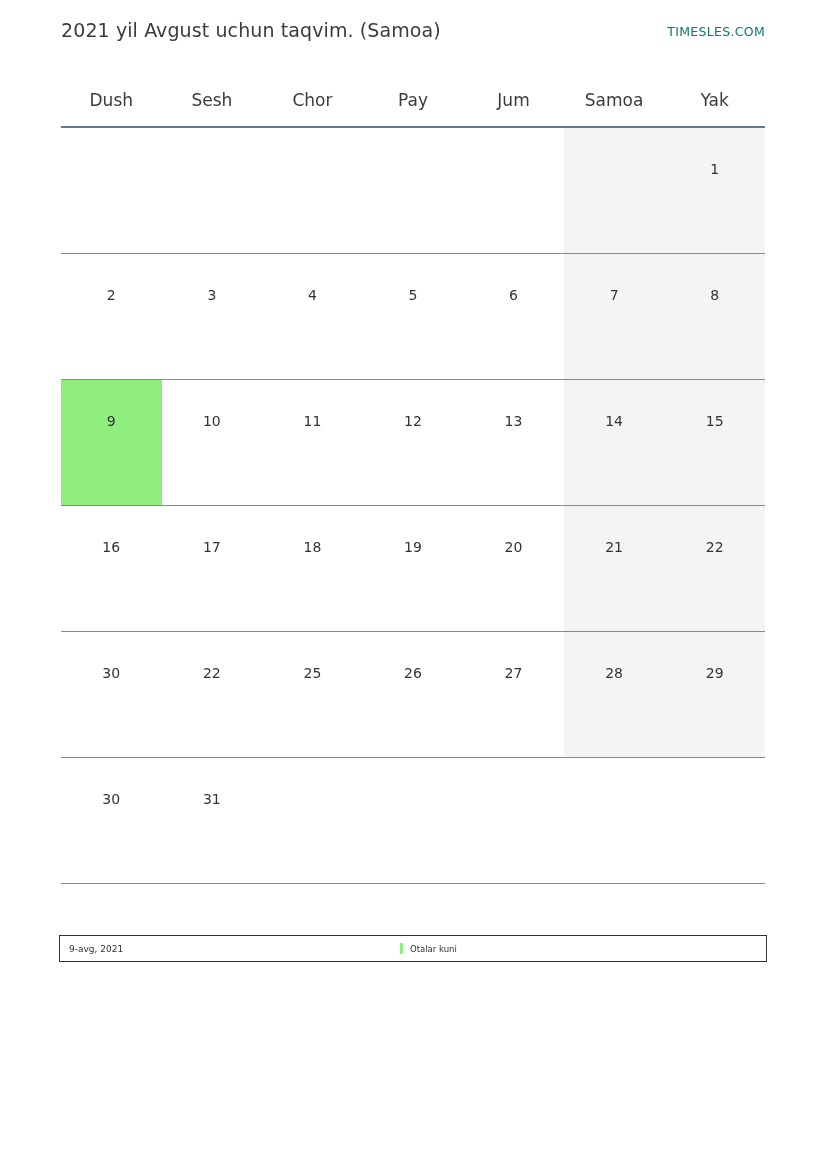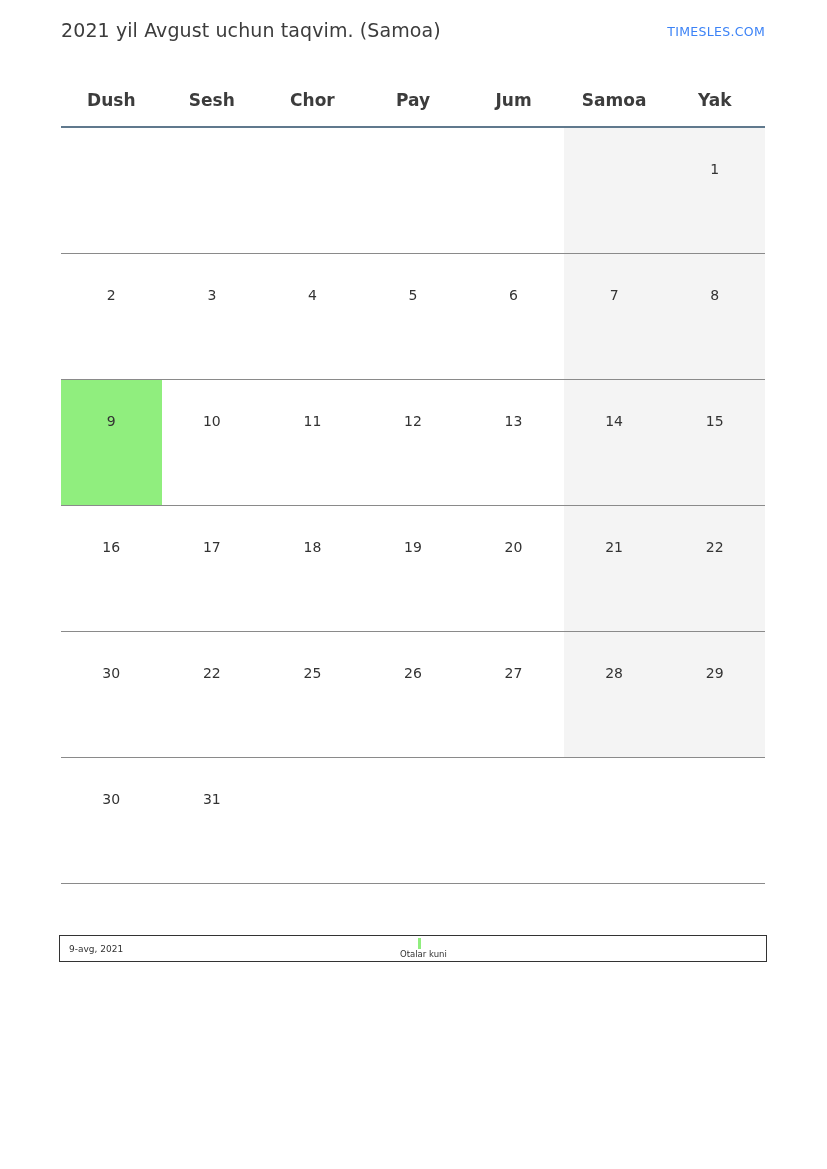--- a/index.html
+++ b/index.html
@@ -36,40 +36,40 @@
   }
   .title {
     font-size: 19px;
     font-weight: 400;
     color: #3c3c3c;
     letter-spacing: 0.1px;
     line-height: 24px;
   }
   .brand {
     font-size: 12.5px;
-    color: #3b82f6;
+    color: #0f766e;
     letter-spacing: 0.3px;
     line-height: 24px;
     padding-top: 2px;
     text-decoration: none;
   }
   .calendar {
     position: absolute;
     left: 61px;
     top: 80px;
     width: 704px;
   }
   table.cal {
     border-collapse: collapse;
     width: 704px;
     table-layout: fixed;
   }
   table.cal th {
     font-size: 17px;
-    font-weight: 700;
+    font-weight: 400;
     color: #3c3c3c;
     text-align: center;
     padding: 10px 0 16px 0;
     border-bottom: 2px solid #60798d;
   }
   table.cal td {
     height: 125px;
     vertical-align: top;
     text-align: center;
     border-bottom: 1px solid #8a8a8a;
@@ -109,21 +109,20 @@
     color: #333333;
     padding-left: 9px;
     width: 340px;
     box-sizing: border-box;
   }
   .legend-entry {
     display: flex;
     align-items: center;
     font-size: 8.5px;
     color: #333333;
-    flex-direction: column;
   }
   .legend-swatch {
     display: inline-block;
     width: 3px;
     height: 11px;
     background: #90ee7e;
     margin-right: 7px;
   }
 </style>
 </head>

